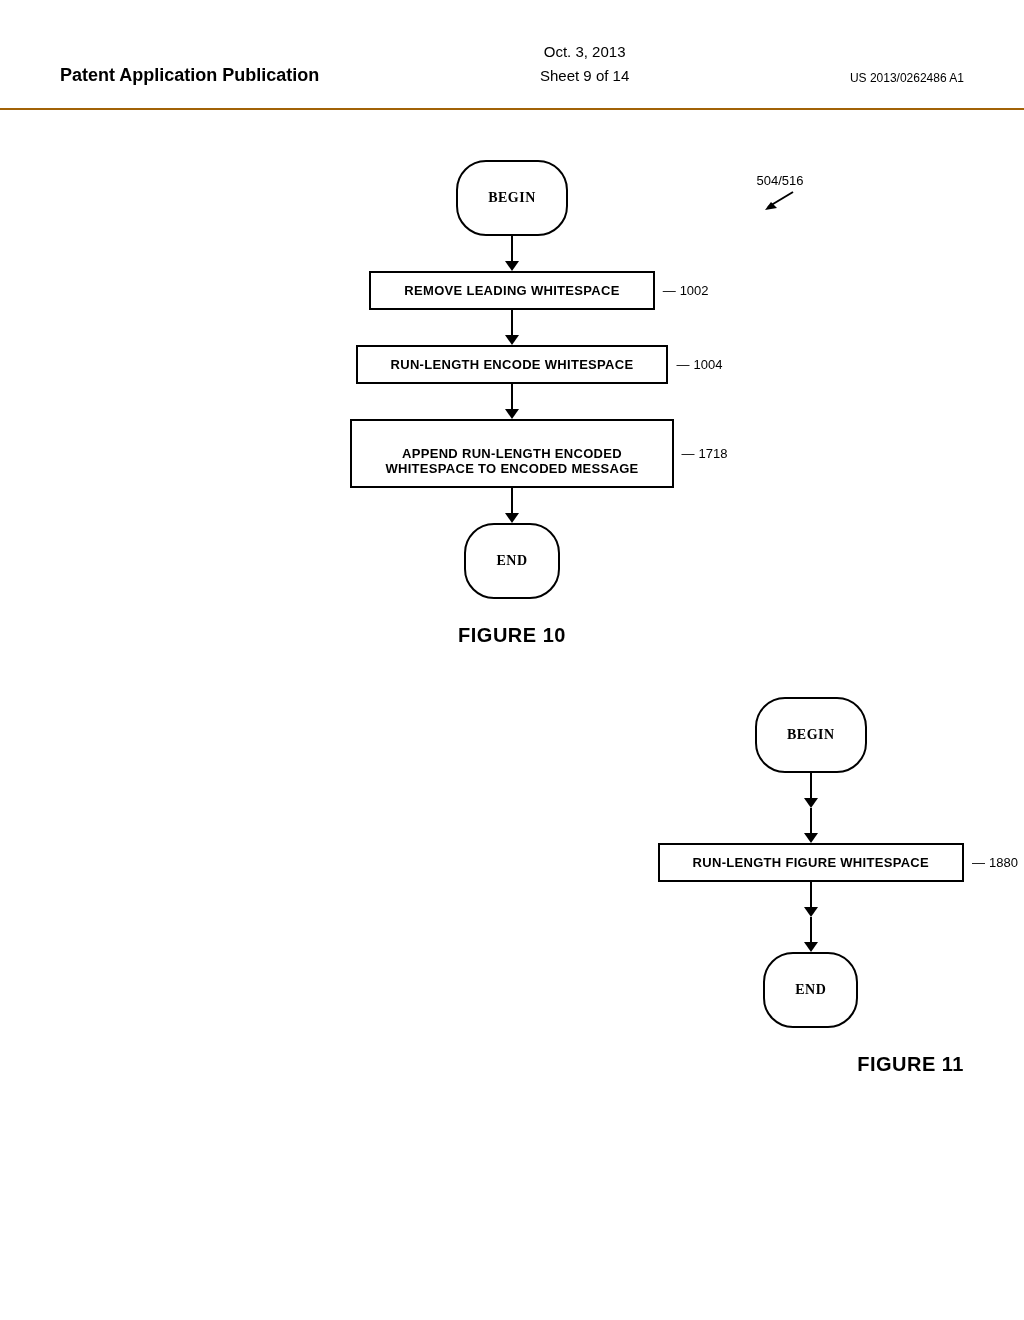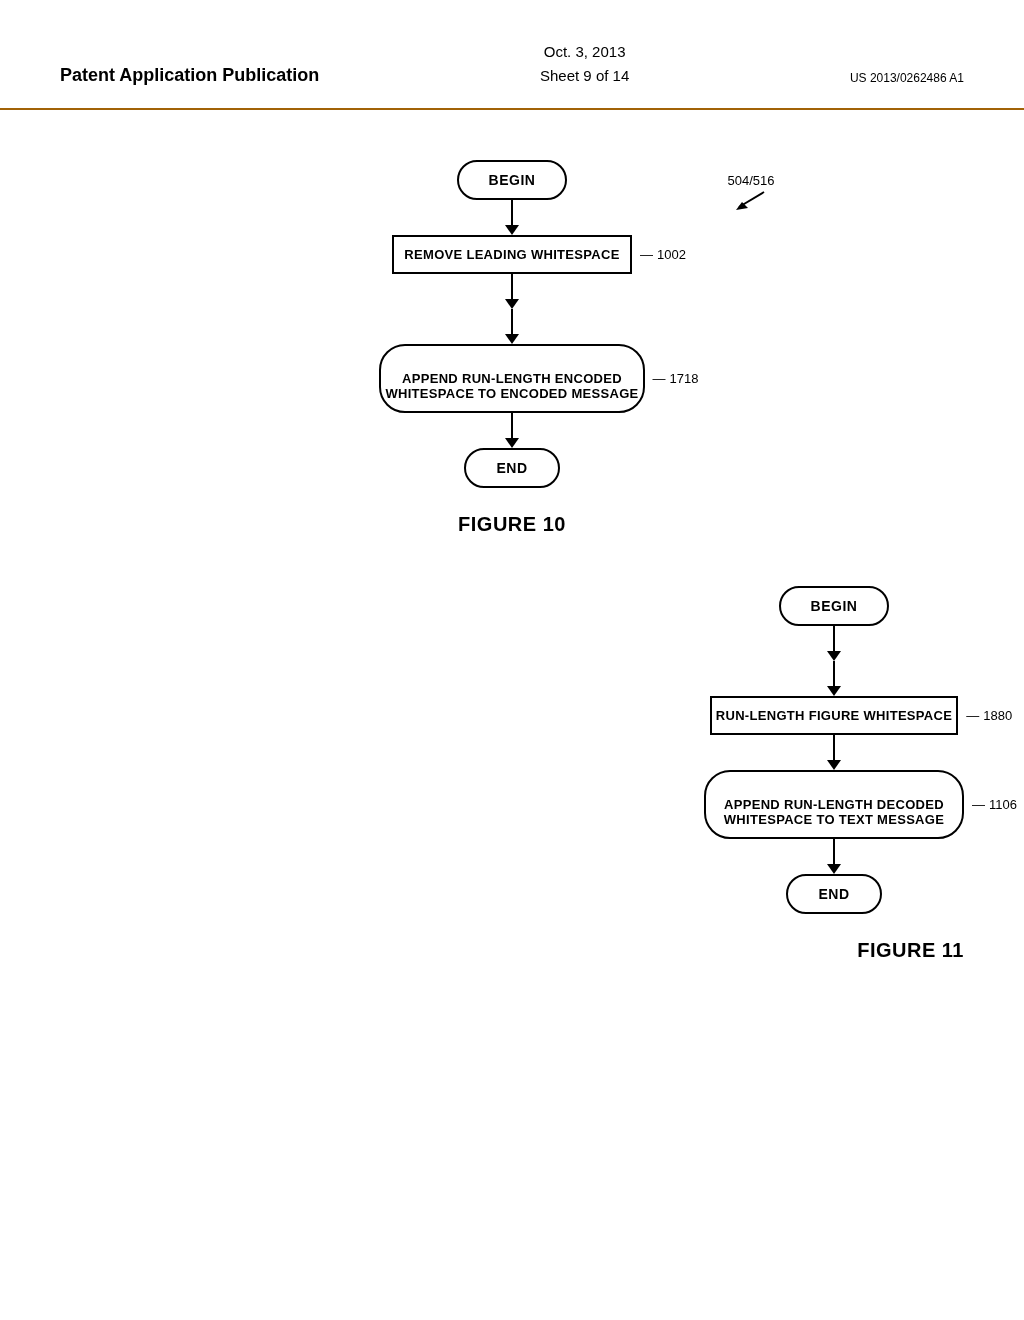--- a/index.html
+++ b/index.html
@@ -50,42 +50,42 @@
       display: flex;
       flex-direction: column;
       align-items: center;
       margin-top: 30px;
     }
 
     
     .stadium {
       border: 2px solid #000;
       border-radius: 30px;
-      padding: 10px 30px;
+      padding: 28px 30px;
       font-size: 14px;
       font-weight: bold;
       text-align: center;
       background: #fff;
       letter-spacing: 0.5px;
+      font-family: Liberation Serif, serif;
     }
 
     .rectangle {
       border: 2px solid #000;
-      padding: 10px 4px;
+      padding: 10px 33px;
       font-size: 13px;
       font-weight: bold;
       text-align: center;
       background: #fff;
       letter-spacing: 0.3px;
       min-width: 240px;
     }
 
     .rectangle.wide {
       min-width: 260px;
-      border-radius: 26px;
     }
 
     
     .arrow-down {
       display: flex;
       flex-direction: column;
       align-items: center;
       height: 35px;
       position: relative;
     }
@@ -178,20 +178,26 @@
 
         <div class="node-wrapper">
           <div class="rectangle">
             <span>REMOVE LEADING WHITESPACE</span>
           </div>
           <div class="ref-label">1002</div>
         </div>
 
         <div class="arrow-down"></div>
 
+        <div class="node-wrapper">
+          <div class="rectangle">
+            <span>RUN-LENGTH ENCODE WHITESPACE</span>
+          </div>
+          <div class="ref-label">1004</div>
+        </div>
 
         <div class="arrow-down"></div>
 
         <div class="node-wrapper">
           <div class="rectangle wide" style="white-space:pre-line;">
             <span>APPEND RUN-LENGTH ENCODED
 WHITESPACE TO ENCODED MESSAGE</span>
           </div>
           <div class="ref-label">1718</div>
         </div>
@@ -235,27 +241,20 @@
 
         <div class="node-wrapper">
           <div class="rectangle">
             <span>RUN-LENGTH FIGURE WHITESPACE</span>
           </div>
           <div class="ref-label">1880</div>
         </div>
 
         <div class="arrow-down"></div>
 
-        <div class="node-wrapper">
-          <div class="rectangle wide" style="white-space:pre-line;">
-            <span>APPEND RUN-LENGTH DECODED
-WHITESPACE TO TEXT MESSAGE</span>
-          </div>
-          <div class="ref-label">1106</div>
-        </div>
 
         <div class="arrow-down"></div>
 
         <div class="node-wrapper">
           <div class="stadium">
             <span>END</span>
           </div>
         </div>
 
       </div>

